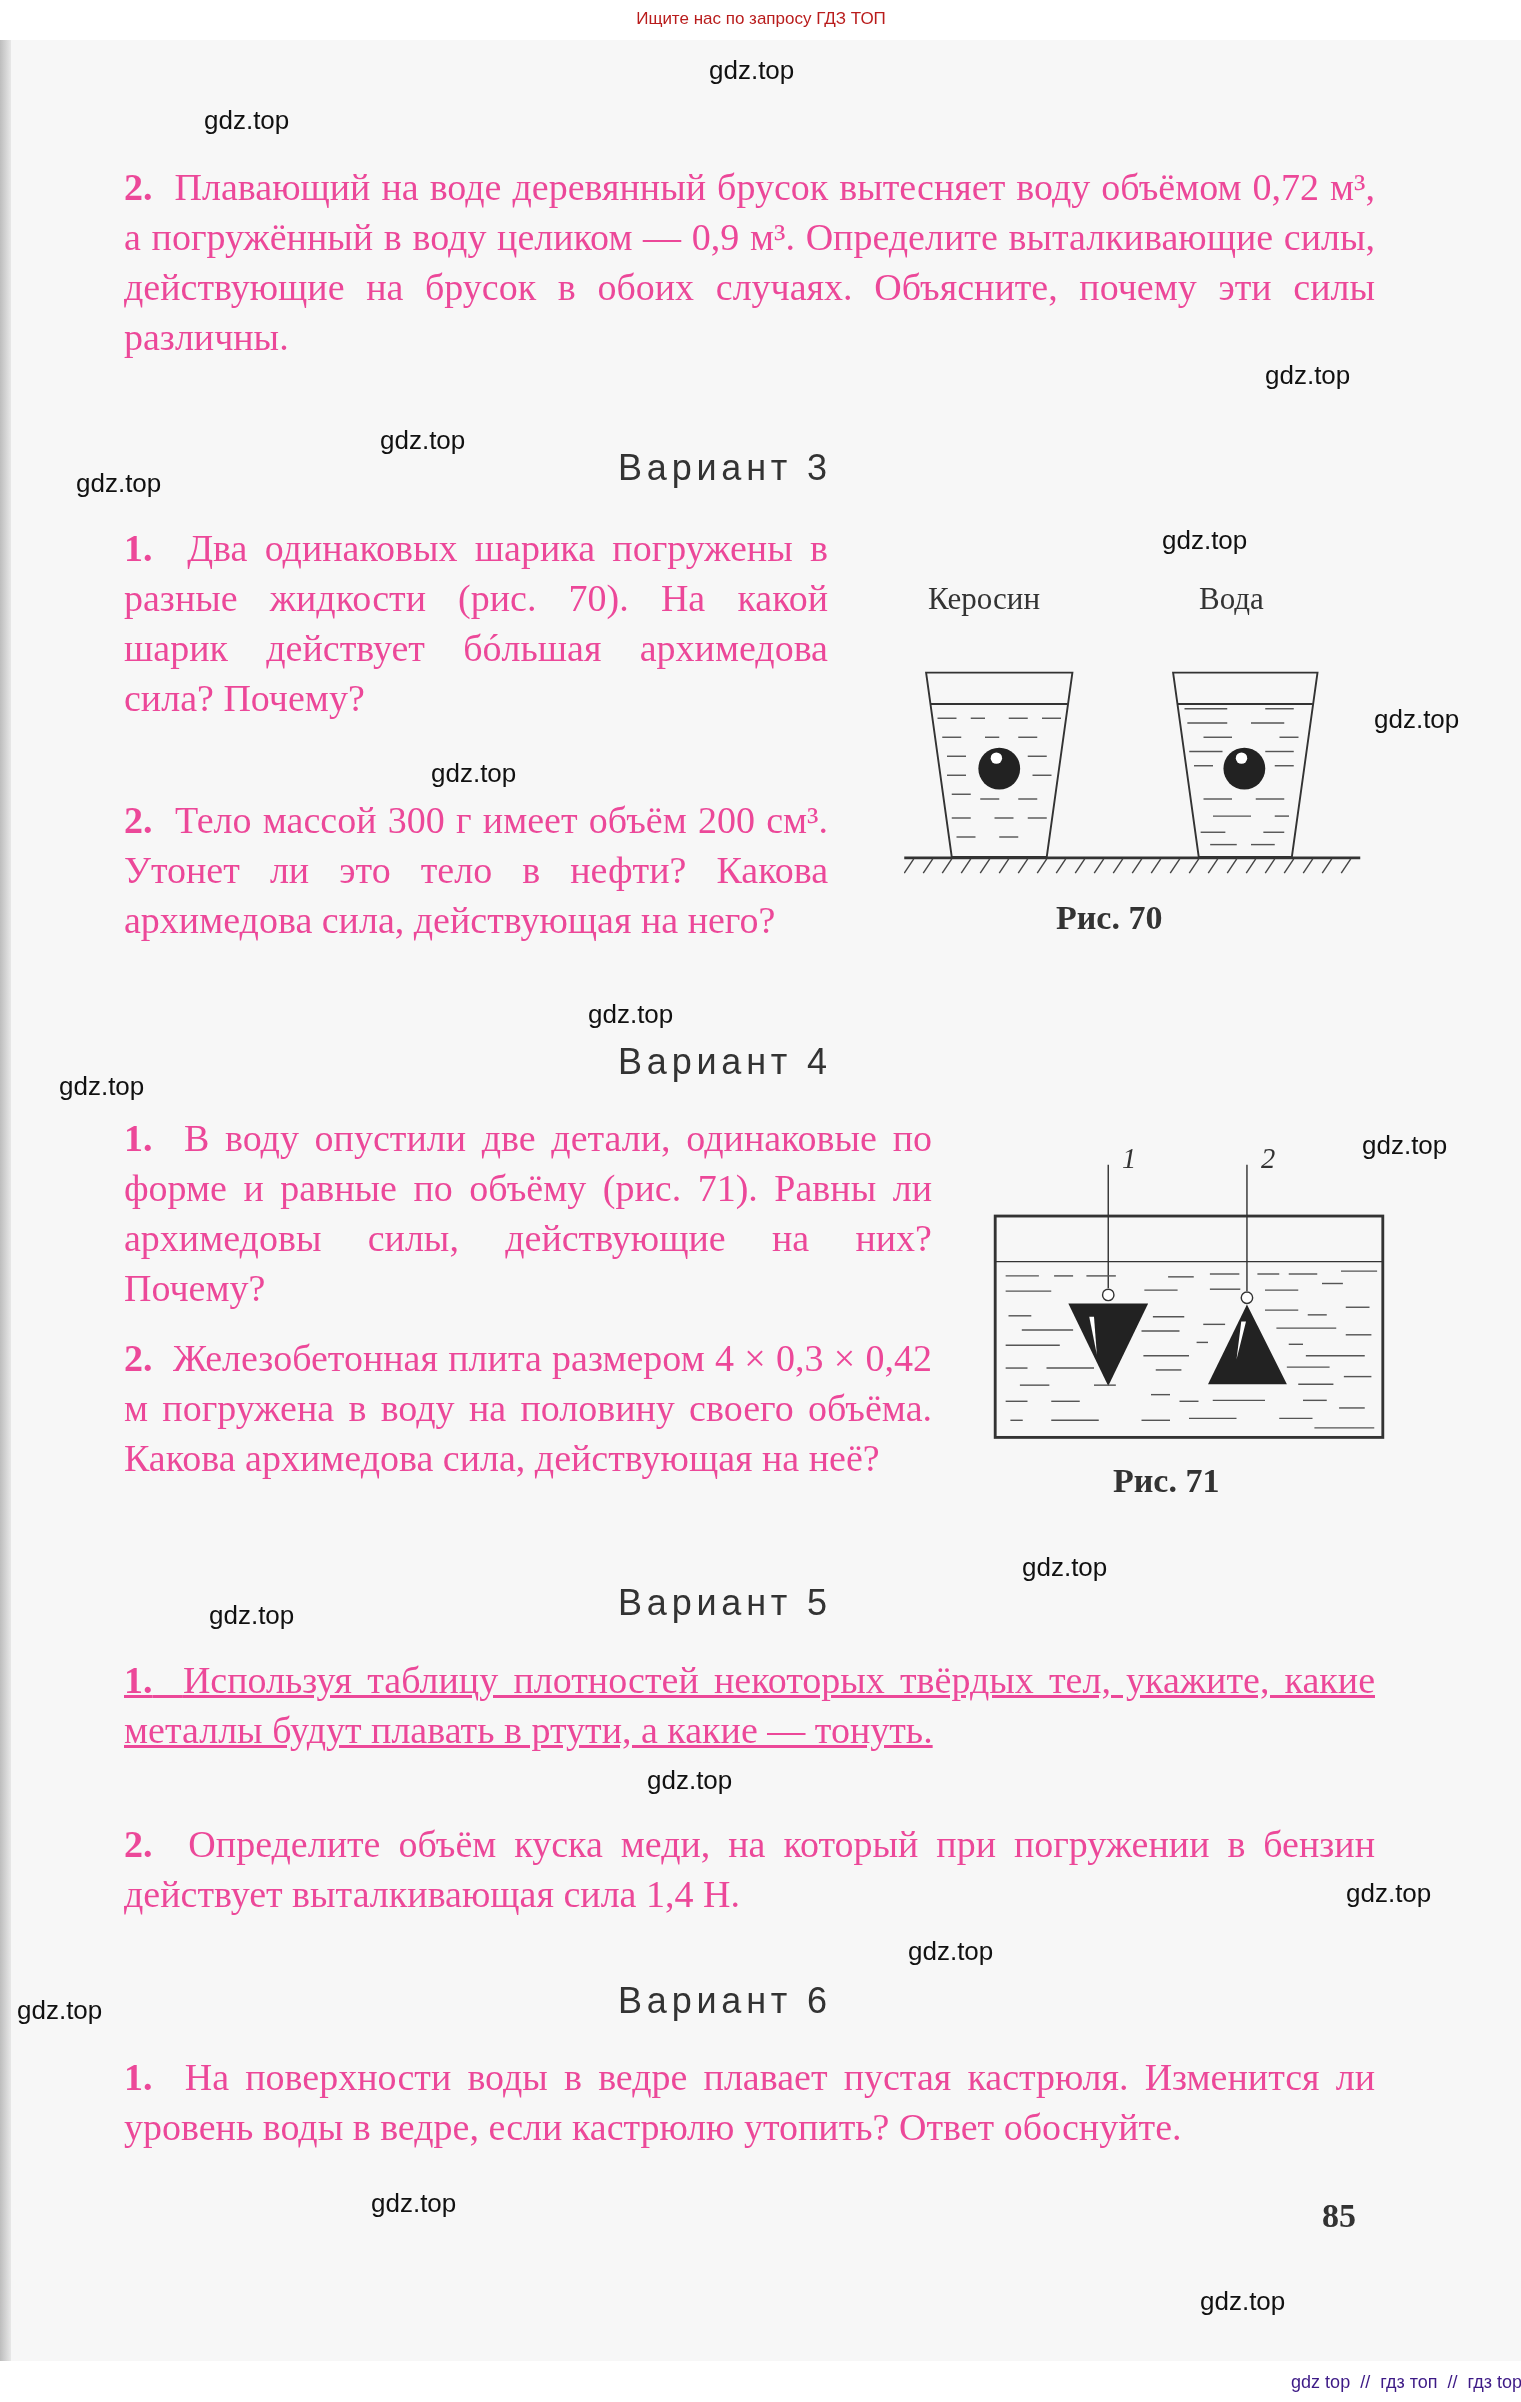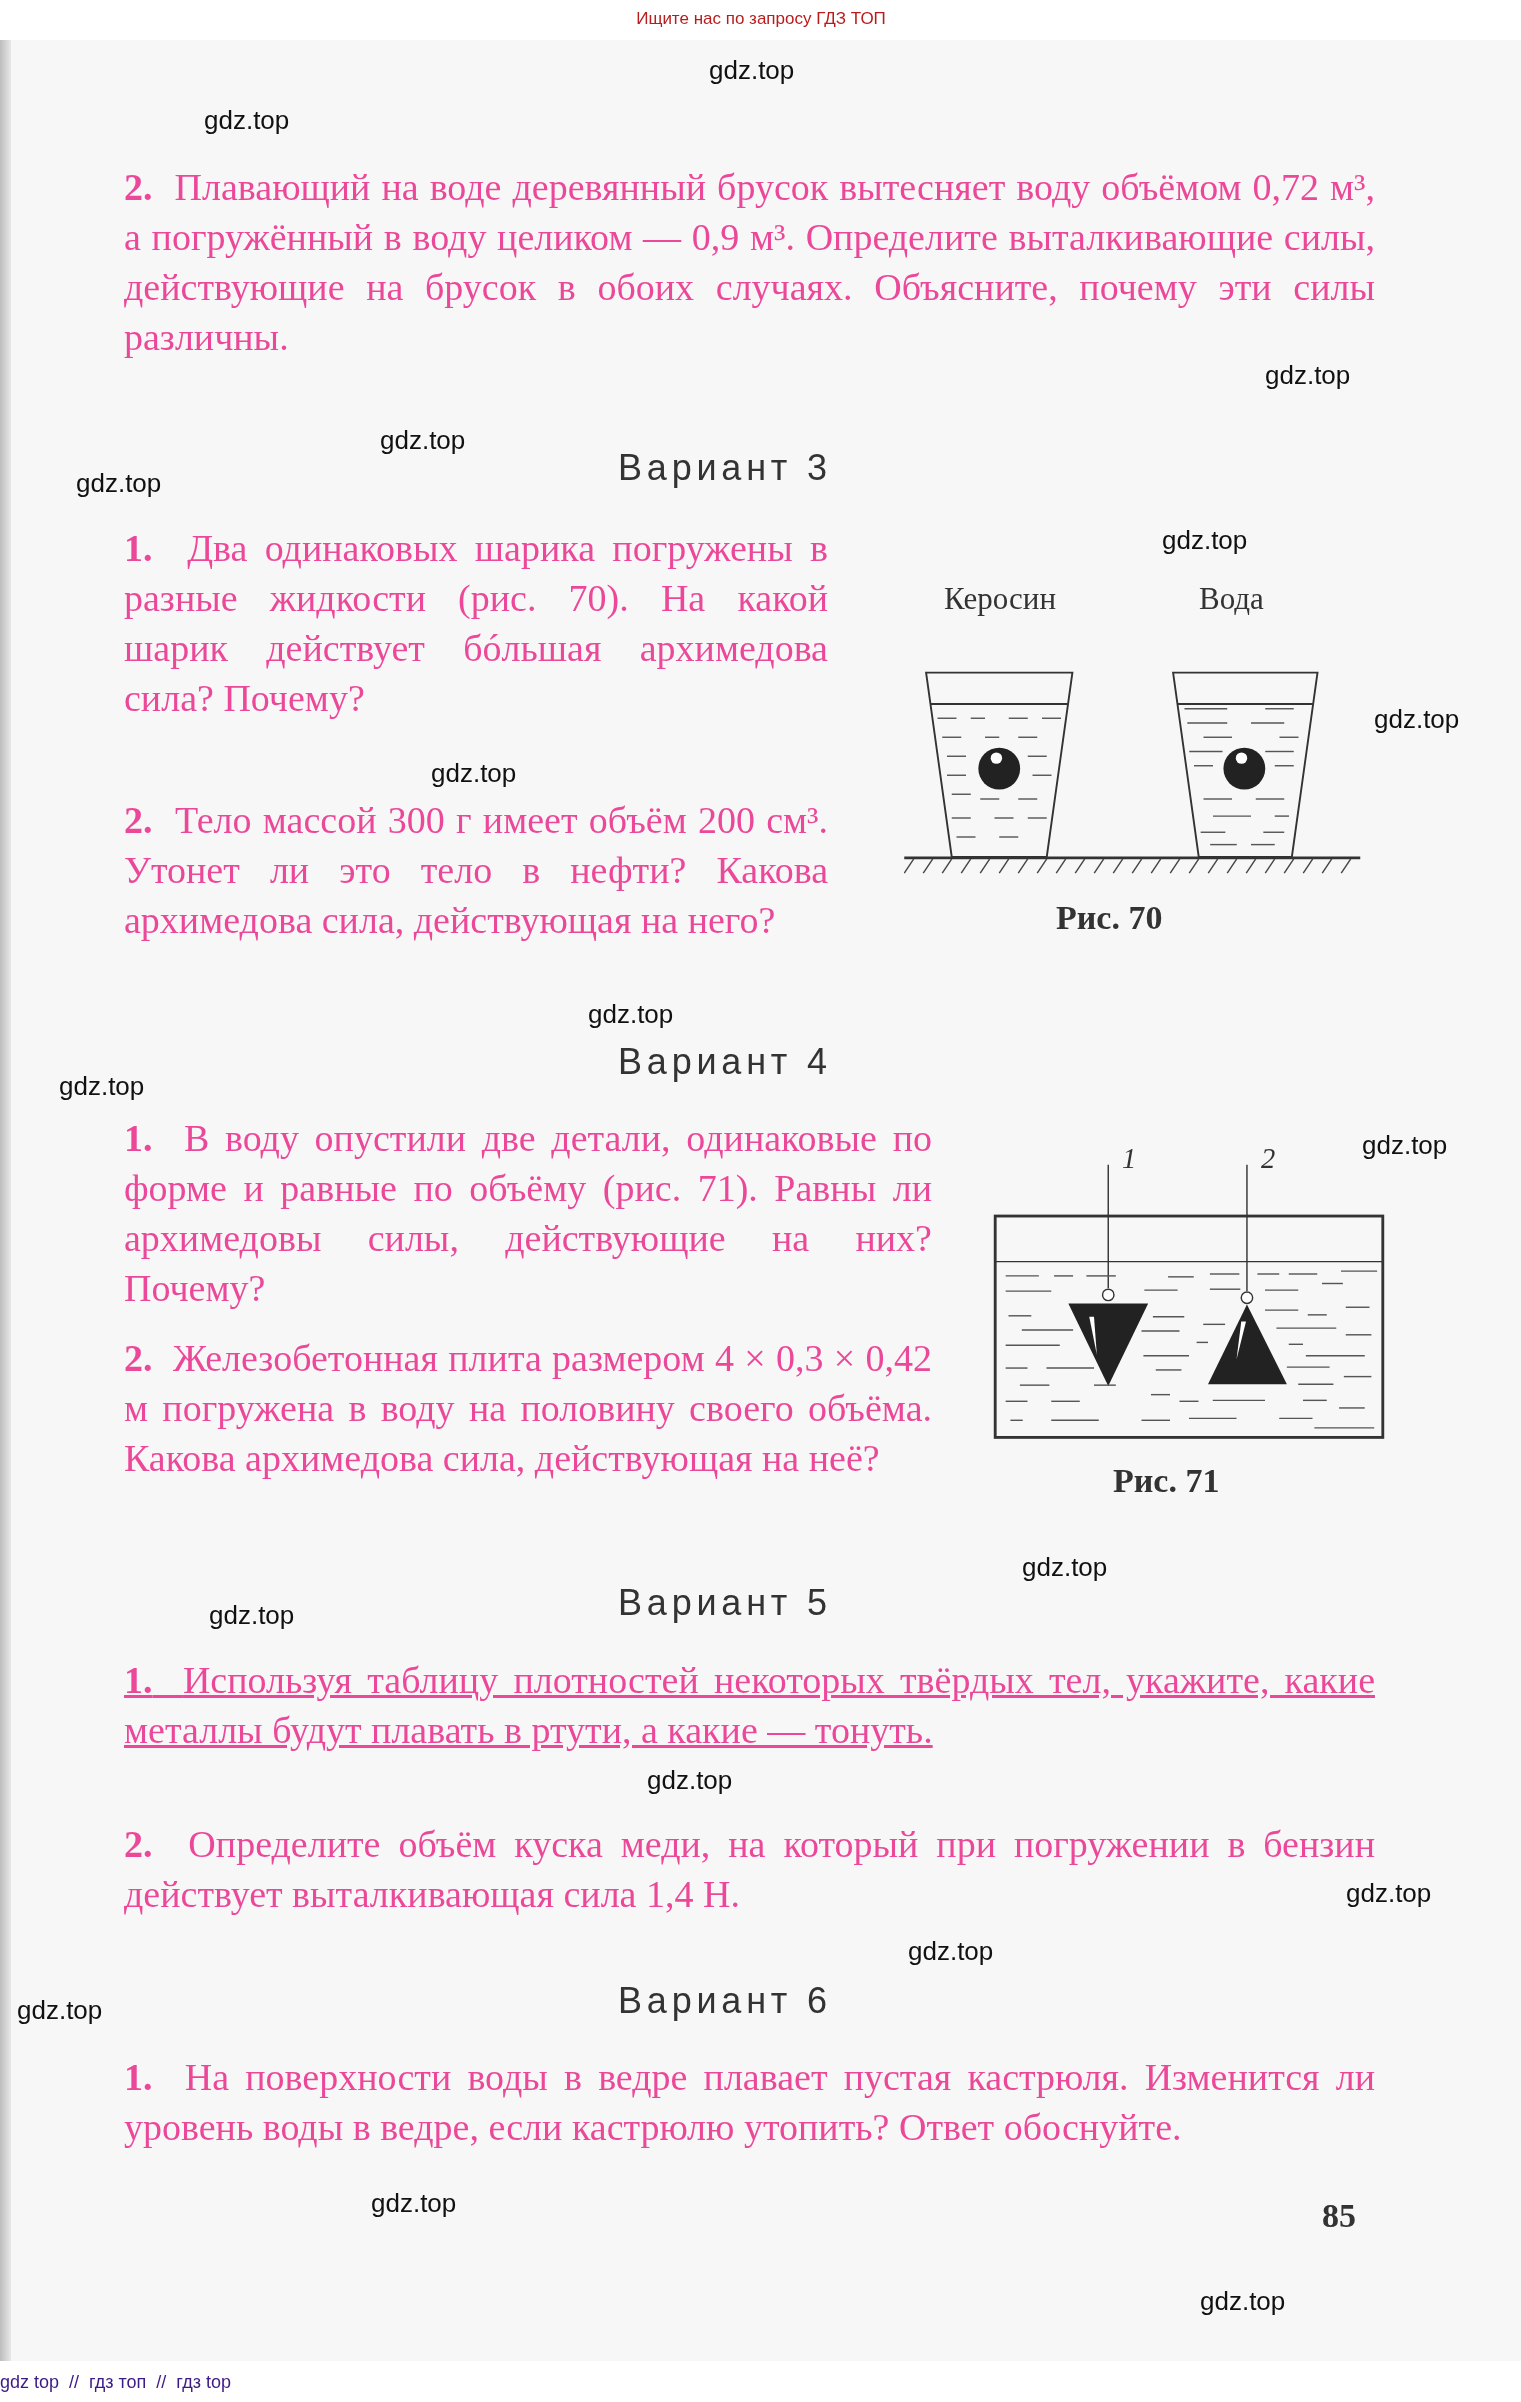--- a/index.html
+++ b/index.html
@@ -1,21 +1,21 @@
 <!DOCTYPE html>
 <html style="font-size:15px"><head>
 <meta charset="utf-8">
 <style>
   html, body { margin:0; padding:0; }
   body { width:1522px; height:2403px; background:#ffffff; position:relative; overflow:hidden; font-family:"Liberation Serif","DejaVu Serif",serif; color:#2a2a2a; }
   .top-banner { position:absolute; left:0; top:0; width:1522px; height:38px; text-align:center; }
   .top-banner span { font-family:Liberation Sans, sans-serif; font-size:17px; color:#b91c1c; line-height:38px; }
   .page { position:absolute; left:0; top:40px; width:1522px; height:2321px; background:#f7f7f7; }
   .page-edge { position:absolute; left:0; top:40px; width:11.4px; height:2321px; background:linear-gradient(to right,#bdbdbd,#e8e8e8); }
-  .bottom-banner { position:absolute; left:0; top:2363px; width:1522px; height:40px; text-align:left; background:#fff; }
+  .bottom-banner { position:absolute; left:0; top:2363px; width:1522px; height:40px; text-align:right; background:#fff; }
   .bottom-banner span { font-family:"Liberation Sans",sans-serif; font-size:18px; color:#3d1a86; line-height:38px; }
   .p { position:absolute; font-size:38px; line-height:50px; text-align:justify; color:#ec4899; }
   .p b { font-weight:bold; }
   .variant { position:absolute; font-family:"Liberation Sans",sans-serif; font-size:36px; letter-spacing:4.8px; color:#333; }
   .wm { position:absolute; font-family:"Liberation Sans",sans-serif; font-size:26px; color:#111; }
   .caption { position:absolute; font-size:34px; font-weight:bold; color:#333; }
   .label { position:absolute; font-size:31px; color:#333; }
   .pagenum { position:absolute; font-size:34px; font-weight:bold; color:#333; }
 </style>
 </head>
@@ -34,21 +34,21 @@
 <div class="p" style="left:124px; top:523px; width:704px;">
   <b>1.</b>&nbsp;
   <span>Два одинаковых шарика погружены в разные жидкости (рис. 70). На какой шарик действует бóльшая архимедова сила? Почему?</span>
 </div>
 <div class="p" style="left:124px; top:795px; width:704px;">
   <b>2.</b>&nbsp;
   <span>Тело массой 300 г имеет объём 200 см³. Утонет ли это тело в нефти? Какова архимедова сила, действующая на него?</span>
 </div>
 
 <div style="position:absolute; left:904px; top:552px; width:523px; height:399px;">
-  <div class="label" style="left:24px; top:28.5px;margin-left:16px;">Керосин</div>
+  <div class="label" style="left:24px; top:28.5px;">Керосин</div>
   <div class="label" style="left:295px; top:28.5px;">Вода</div>
   <svg width="523" height="342" style="position:absolute; left:0; top:0;" viewBox="0 0 550 360">
     <g stroke="#333" stroke-width="2" fill="none">
       <polygon points="23,127 177,127 150,321 50,321"></polygon>
       <line x1="28" y1="160" x2="172" y2="160"></line>
       <polygon points="283,127 435,127 408,321 310,321"></polygon>
       <line x1="288" y1="160" x2="430" y2="160"></line>
       <line x1="0" y1="322" x2="480" y2="322" stroke-width="3"></line>
     </g>
     <g stroke="#555" stroke-width="1.5">

